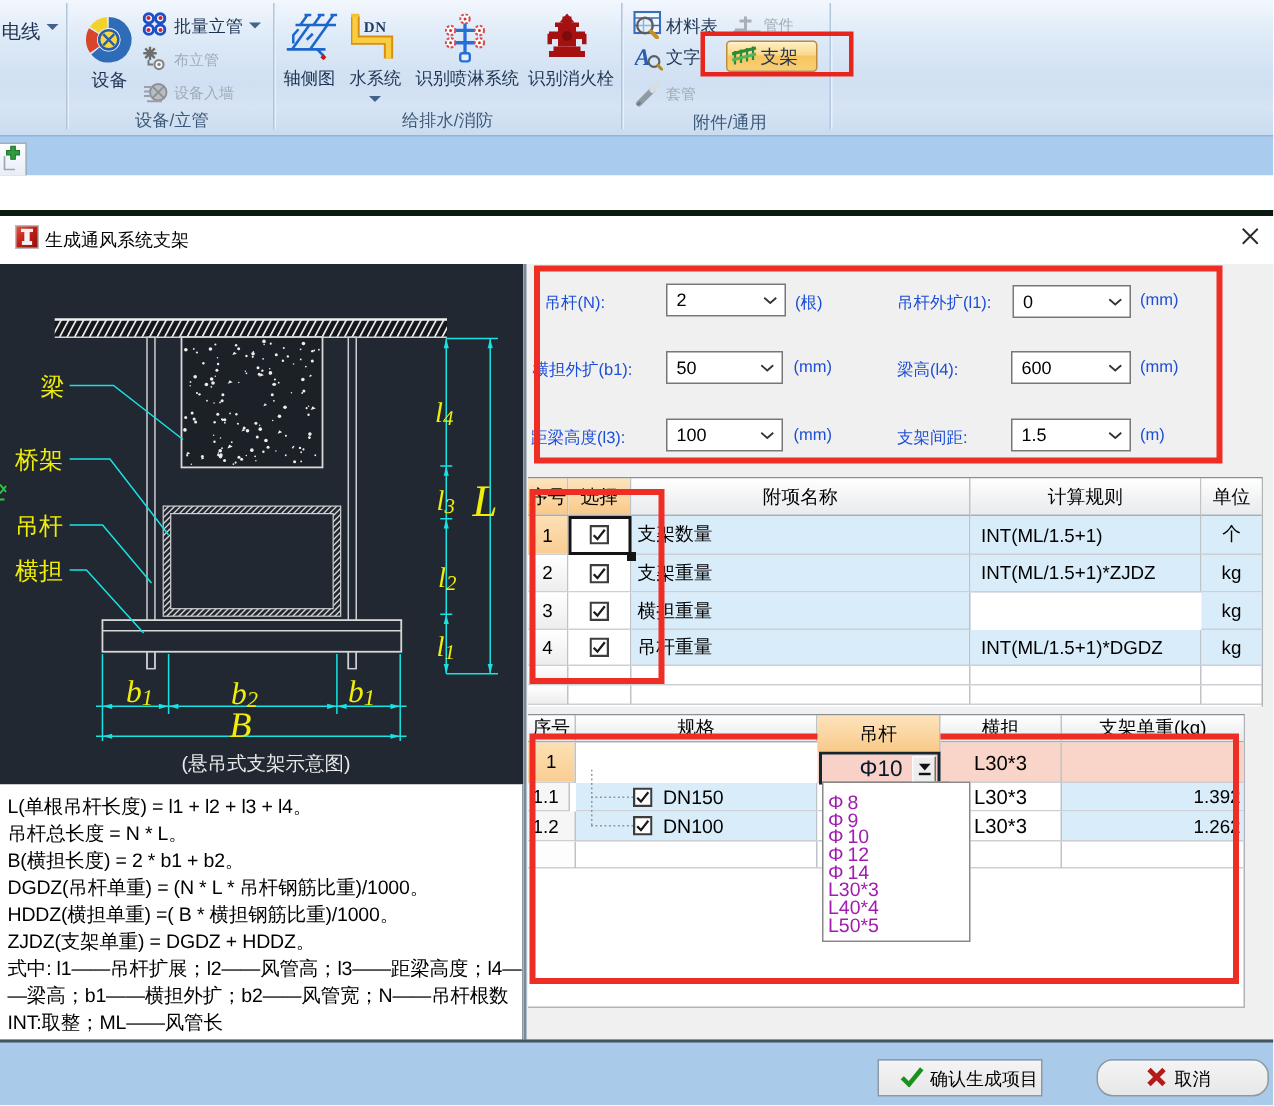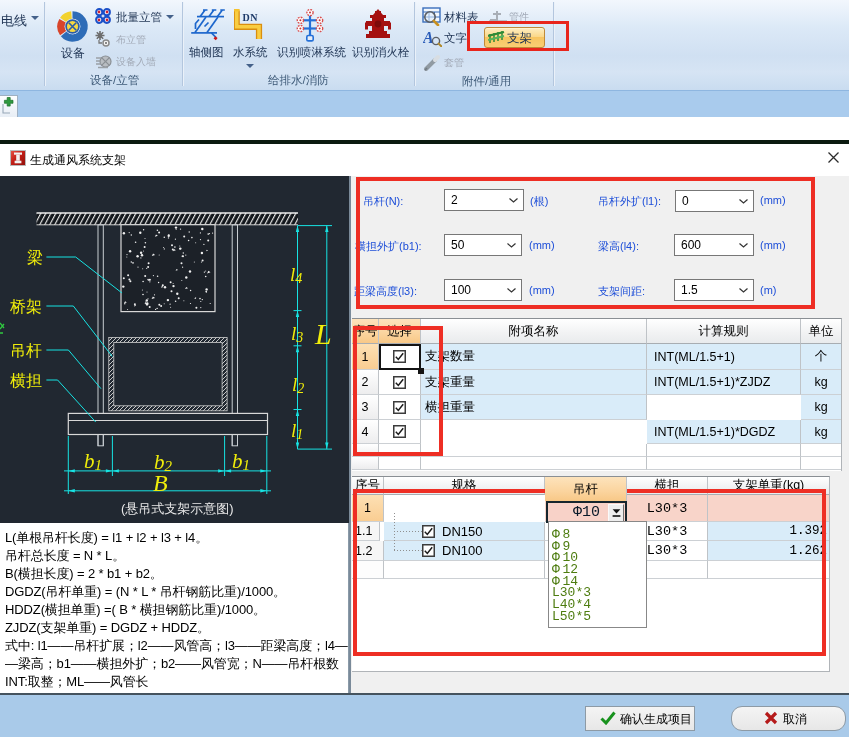--- a/index.html
+++ b/index.html
@@ -31,21 +31,21 @@
 .hdrorange{background:linear-gradient(180deg,#fde3bc,#fbd49e 60%,#f8c887);}
 .rowblue{background:#d9ecf9;}
 .rowpink{background:#f8d4c9;}
 .numcell{background:linear-gradient(180deg,#ffffff,#ededee);}
 .numorange{background:linear-gradient(180deg,#fde0b4,#f9cd92);}
 
 .redrect{position:absolute;border:4px solid #ee2e24;}
 .mc{position:absolute;box-sizing:border-box;font-size:12.5px;color:#000;border-right:1px solid #bfc3c7;border-bottom:1px solid #ccd0d4;overflow:hidden;white-space:nowrap;display:flex;align-items:center;}
 .ctr{justify-content:center;}
 .rgt{justify-content:flex-end;}
-.serif{font-family:Liberation Mono, monospace;}
+.serif{font-family:Liberation Sans, sans-serif;}
 .cb{display:inline-block;}
 .dotv{position:absolute;width:1px;background-image:linear-gradient(180deg,#909090 1px,transparent 1px);background-size:1px 3px;}
 .doth{position:absolute;height:1px;background-image:linear-gradient(90deg,#909090 1px,transparent 1px);background-size:3px 1px;}
 
 #botbar{left:0;top:693px;width:849px;height:44px;background:#a9cae9;border-top:2px solid #45535e;box-sizing:border-box;}
 .btn{position:absolute;height:23px;background:linear-gradient(180deg,#f4f4f4,#e7e7e7);border:1px solid #8d9aa5;font-size:12px;color:#000;text-align:right;}
 </style>
 </head>
 <body>
 <div id="page">
@@ -563,20 +563,21 @@
       </div>
     <div class="mc rowblue" style="left:69px;top:76px;width:226px;height:25px;padding-left:4px;">横担重量</div>
     <div class="mc rowblue ctr" style="left:449px;top:76px;width:40px;height:25px;border-right:none;">kg</div>
     <div class="mc numcell ctr" style="left:0;top:101px;width:27px;height:24px;">4</div>
     <div class="mc ctr" style="left:27px;top:101px;width:42px;height:24px;background:#fff;">
         <svg class="cb" width="13" height="13" viewBox="0 0 13 13">
           <rect x="0.75" y="0.75" width="11.5" height="11.5" fill="#fff" stroke="#3c3c3c" stroke-width="1.5"></rect>
           <path d="M2.8,6.8 L5.3,9.4 L10.2,3.2" fill="none" stroke="#1a1a1a" stroke-width="1.5"></path>
         </svg>
       </div>
+    <div class="mc rowblue" style="left:69px;top:101px;width:226px;height:24px;padding-left:4px;">吊杆重量</div>
     <div class="mc rowblue" style="left:295px;top:101px;width:154px;height:24px;padding-left:7px;">INT(ML/1.5+1)*DGDZ</div>
     <div class="mc rowblue ctr" style="left:449px;top:101px;width:40px;height:24px;border-right:none;">kg</div>
     <div class="mc numcell" style="left:0;top:125px;width:27px;height:13px;"></div>
     <div class="mc" style="left:27px;top:125px;width:42px;height:13px;"></div>
     <div class="mc" style="left:69px;top:125px;width:226px;height:13px;"></div>
     <div class="mc" style="left:295px;top:125px;width:154px;height:13px;"></div>
     <div class="mc" style="left:449px;top:125px;width:40px;height:13px;border-right:none;"></div>
     <div class="mc numcell" style="left:0;top:138px;width:27px;height:13px;"></div>
     <div class="mc" style="left:27px;top:138px;width:42px;height:13px;"></div>
     <div class="mc" style="left:69px;top:138px;width:226px;height:13px;"></div>
@@ -632,21 +633,21 @@
       <div style="position:absolute;right:1px;top:1px;width:14px;height:16px;background:#ededed;border:1px solid #707070;border-top-color:#fafafa;border-left-color:#fafafa;">
         <svg style="position:absolute;left:2.5px;top:2px;" width="9" height="11" viewBox="0 0 9 11">
             <path d="M0.6,2.2 L4.5,6.6 L8.4,2.2 Z" fill="#111"></path>
             <rect x="0.6" y="8.2" width="7.8" height="1.6" fill="#111"></rect>
           </svg>
       </div>
     </div>
     <div class="abs" style="left:275px;top:44px;width:6px;height:3px;background:#24343c;"></div>
   </div>
 
-  <div class="abs serif" style="left:548px;top:521px;width:97px;height:105px;background:#fff;border:1px solid #888;font-size:13px;color:#4d7c0f;z-index:30;">
+  <div class="abs serif" style="left:548px;top:521px;width:97px;height:105px;background:#fff;border:1px solid #888;font-size:13px;color:#a21caf;z-index:30;">
     <div style="position:absolute;left:3px;top:5px;">Φ 8</div>
     <div style="position:absolute;left:3px;top:17px;">Φ 9</div>
     <div style="position:absolute;left:3px;top:28px;">Φ 10</div>
     <div style="position:absolute;left:3px;top:40px;">Φ 12</div>
     <div style="position:absolute;left:3px;top:52px;">Φ 14</div>
     <div style="position:absolute;left:3px;top:63px;">L30*3</div>
     <div style="position:absolute;left:3px;top:75px;">L40*4</div>
     <div style="position:absolute;left:3px;top:87px;">L50*5</div>
   </div>
   <div class="redrect" style="left:356px;top:177px;width:451px;height:124px;"></div>

